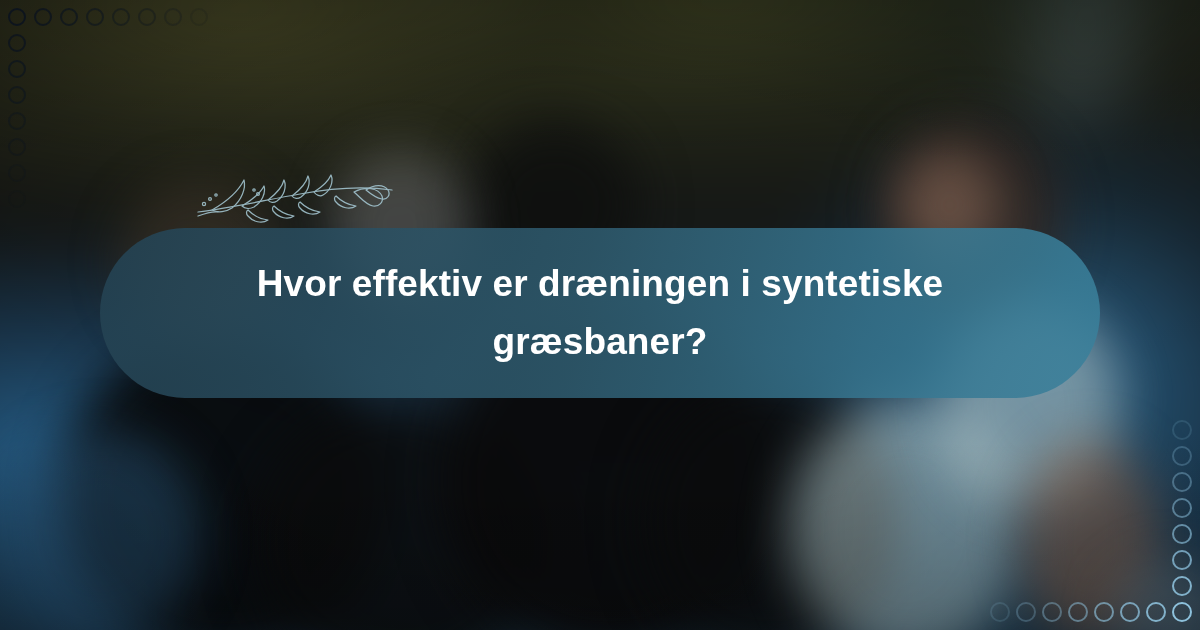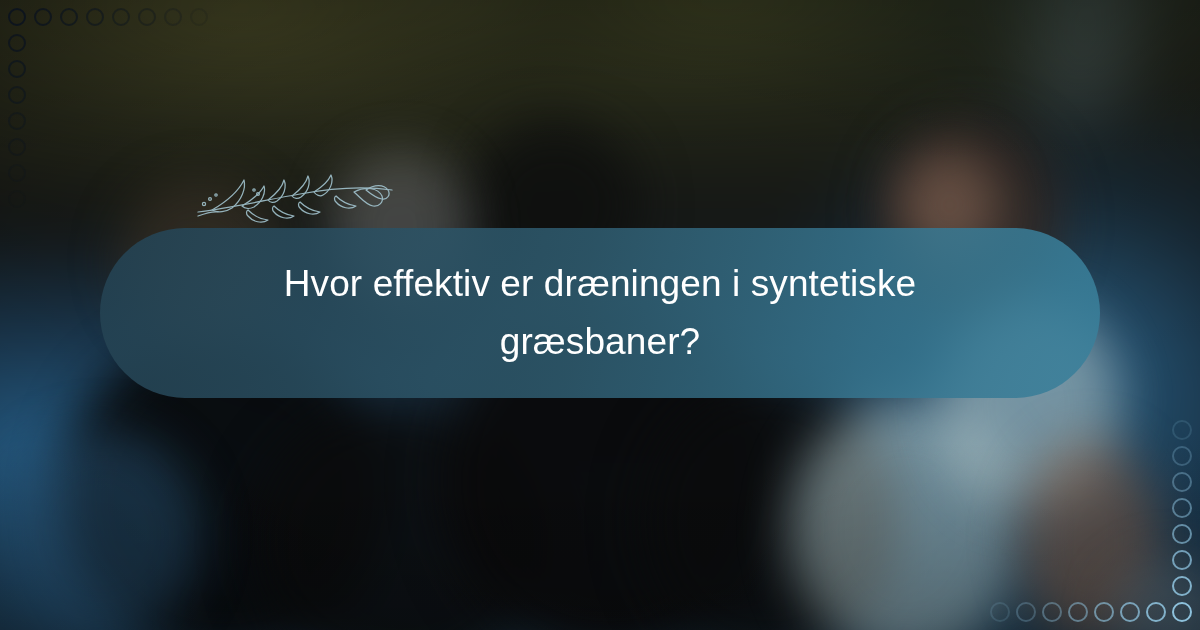--- a/index.html
+++ b/index.html
@@ -101,21 +101,21 @@
         rgba(36,66,82,0.90) 0%,
         rgba(41,77,95,0.88) 22%,
         rgba(47,92,112,0.87) 48%,
         rgba(54,117,143,0.86) 76%,
         rgba(58,128,155,0.88) 100%);
   }
   .pill-title {
     color: #ffffff;
     font-size: 37px;
     line-height: 58px;
-    font-weight: 400;
+    font-weight: 700;
     text-align: center;
     letter-spacing: 0.1px;
     max-width: 760px;
     text-rendering: optimizeLegibility;
   }
 
   
   .branch {
     position: absolute;
     left: 196px;

